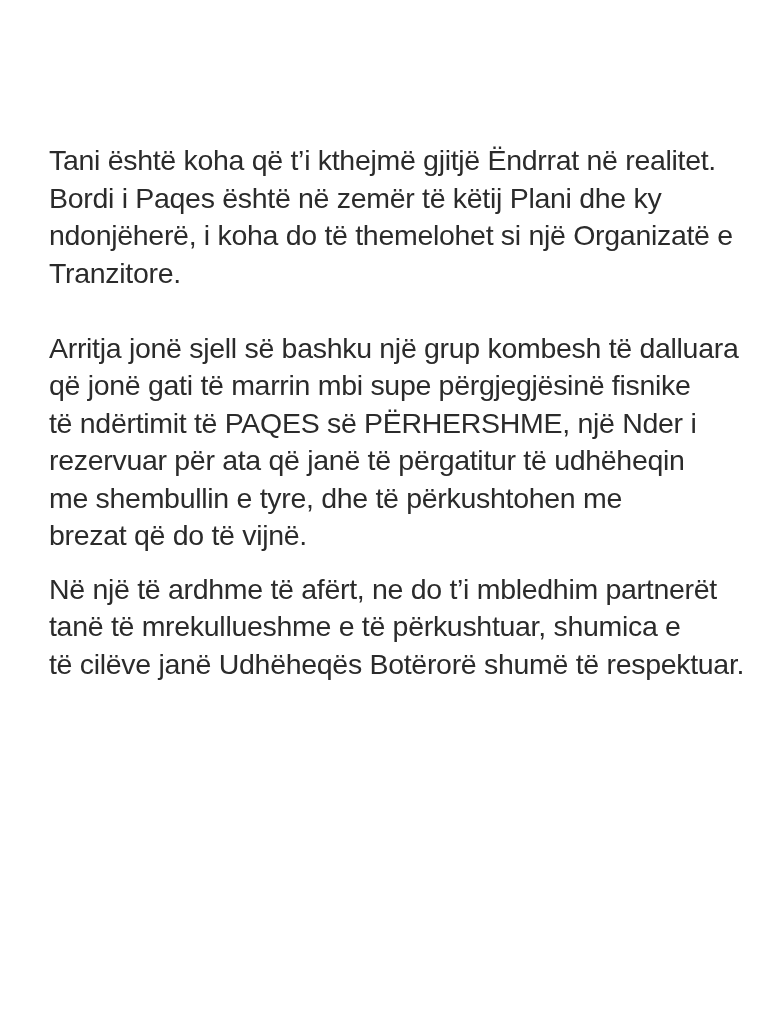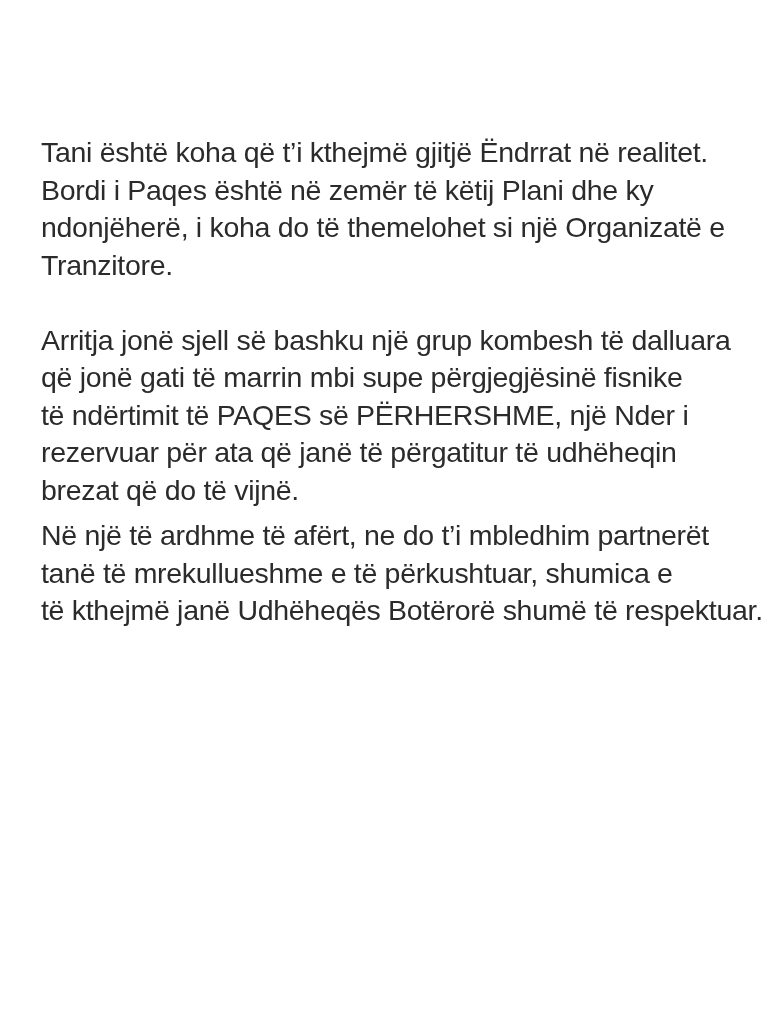--- a/index.html
+++ b/index.html
@@ -15,43 +15,44 @@
     position: absolute;
     left: 33px;
     top: 126px;
     width: 714px;
     font-size: 28.5px;
     line-height: 37.5px;
     letter-spacing: -0.3px;
     color: #2b2b2b;
     font-weight: 400;
   }
-  .para { margin: 8px; }
+  .para { margin: 16px; }
   .para-gap { margin-top: 37.5px; }
   .line { white-space: nowrap; }
 </style>
 </head>
 <body>
 
 <div class="doc">
 
   <div class="para">
     <div class="line">Tani është koha që t’i kthejmë gjitjë Ëndrrat në realitet.</div>
     <div class="line">Bordi i Paqes është në zemër të këtij Plani dhe ky</div>
     <div class="line">ndonjëherë, i koha do të themelohet si një Organizatë e</div>
     <div class="line">Tranzitore.</div>
   </div>
 
   <div class="para para-gap">
     <div class="line">Arritja jonë sjell së bashku një grup kombesh të dalluara</div>
     <div class="line">që jonë gati të marrin mbi supe përgjegjësinë fisnike</div>
     <div class="line">të ndërtimit të PAQES së PËRHERSHME, një Nder i</div>
     <div class="line">rezervuar për ata që janë të përgatitur të udhëheqin</div>
+    <div class="line">me shembullin e tyre, dhe të përkushtohen me</div>
     <div class="line">brezat që do të vijnë.</div>
   </div>
 
   <div class="para">
     <div class="line">Në një të ardhme të afërt, ne do t’i mbledhim partnerët</div>
     <div class="line">tanë të mrekullueshme e të përkushtuar, shumica e</div>
-    <div class="line">të kthejmë janë Udhëheqës Botërorë shumë të respektuar.</div>
+    <div class="line">të cilëve janë Udhëheqës Botërorë shumë të respektuar.</div>
   </div>
 
 </div>
 
 </body></html>

